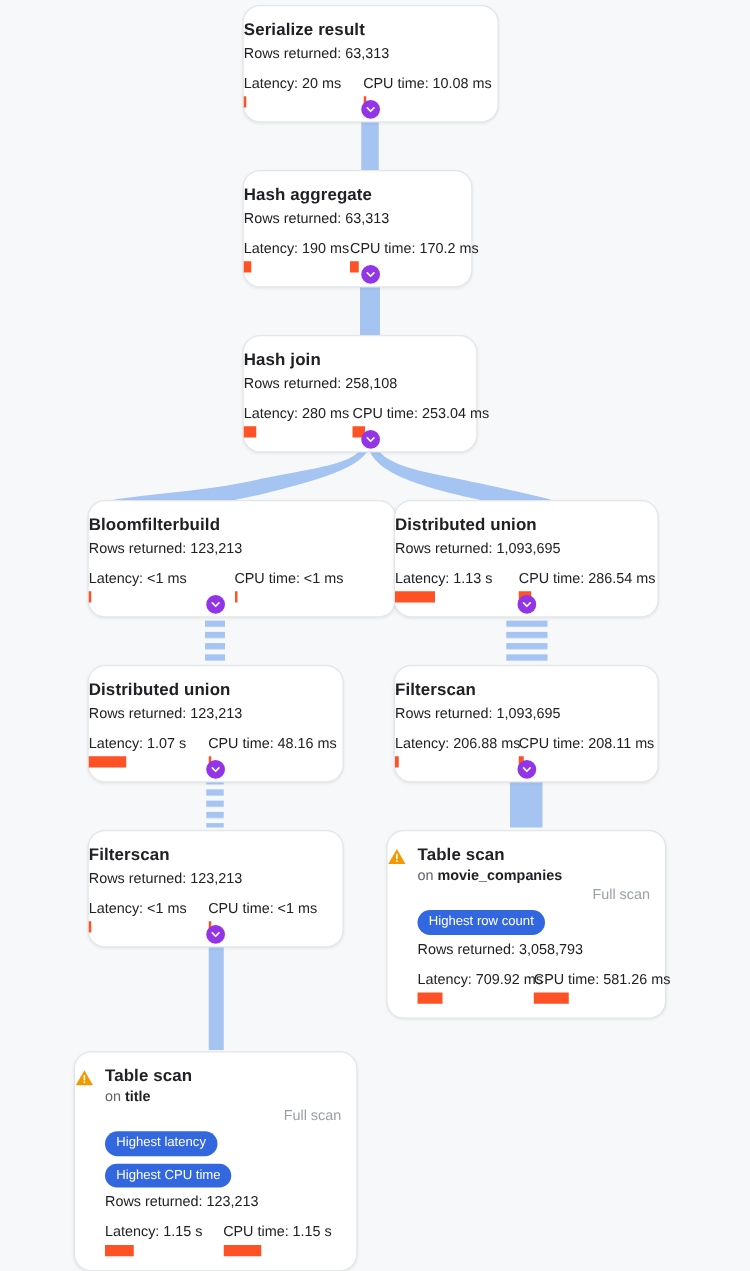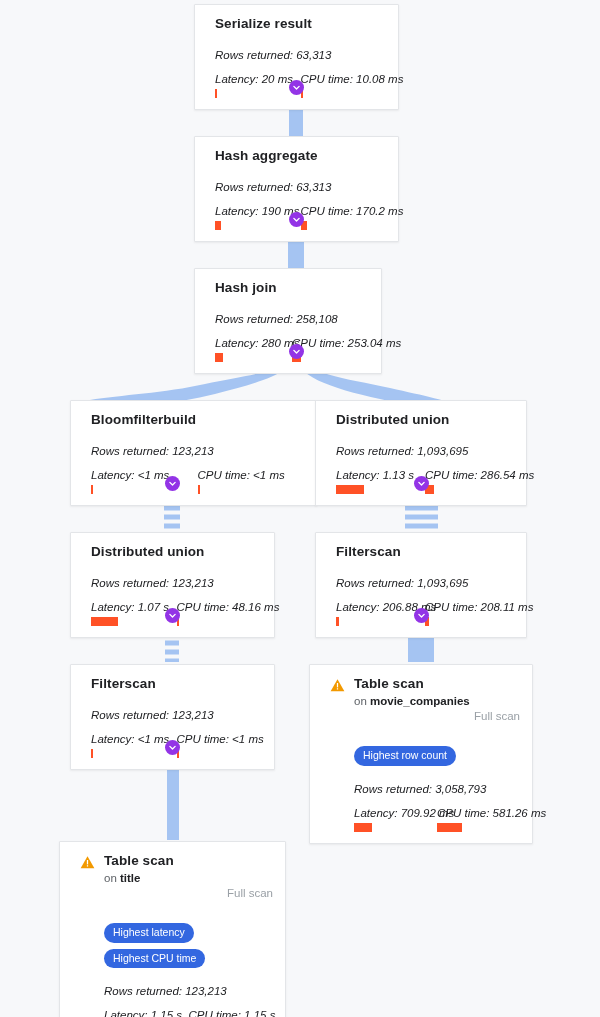--- a/index.html
+++ b/index.html
@@ -25,23 +25,23 @@
     left: 0; top: 0;
     width: 600px; height: 1017px;
     pointer-events: none;
   }
 
   
   .node {
     position: absolute;
     background: #ffffff;
     border: 1px solid #e3e5e8;
-    border-radius: 1px;
+    border-radius: 14px;
     box-shadow: 0 1px 2px rgba(60,64,67,.08);
-    padding: 10px 12px 11px 20px;
+    padding: 10px 12px 11px 0;
     z-index: 5;
   }
 
   .node-head {
     display: flex;
     align-items: flex-start;
     gap: 9px;
   }
 
   .warn-icon {
@@ -72,46 +72,44 @@
     font-size: 11.5px;
     color: #9aa0a6;
     line-height: 15px;
     text-align: right;
   }
 
   .badges {
     display: flex;
     flex-wrap: wrap;
     gap: 6px;
-    margin-top: 22px;
+    margin-top: 4px;
     margin-bottom: 4px;
   }
 
   .badge {
     background: #3367e0;
     color: #ffffff;
     font-size: 10.5px;
     line-height: 1;
     padding: 4px 9px 5px 9px;
     border-radius: 11px;
     white-space: nowrap;
   }
 
   .node-rows {
     font-size: 11.5px;
     color: #202124;
     line-height: 16px;
-    margin-top: 15px;
-    font-style: italic;
+    margin-top: 3px;
   }
 
   .metrics {
     display: flex;
     margin-top: 9px;
-    font-style: italic;
   }
   .metric {
     width: 50%;
   }
   .metric-label {
     font-size: 11.5px;
     color: #202124;
     line-height: 14px;
     white-space: nowrap;
   }
@@ -185,21 +183,21 @@
           <div class="metric-bar" style="width:2%"></div>
         </div>
         <div class="metric">
           <div class="metric-label">CPU time: 10.08 ms</div>
           <div class="metric-bar" style="width:2%"></div>
         </div>
       </div>
     </div>
   </div>
 
-  <div class="node" id="n-hashagg" style="left:194px; top:136px; width:205px;">
+  <div class="node" id="n-hashagg" style="left:194px; top:136px; width:184px;">
     <div class="node-body">
       <div class="node-head">
         <div class="node-title">Hash aggregate</div>
       </div>
       <div class="node-rows">Rows returned: 63,313</div>
       <div class="metrics">
         <div class="metric">
           <div class="metric-label">Latency: 190 ms</div>
           <div class="metric-bar" style="width:7%"></div>
         </div>

